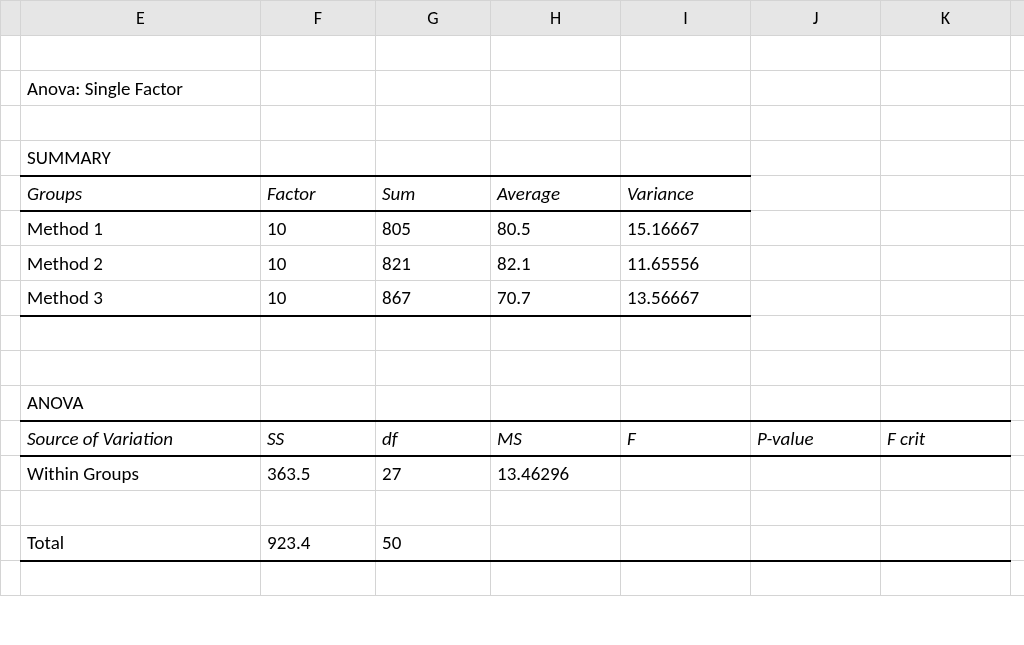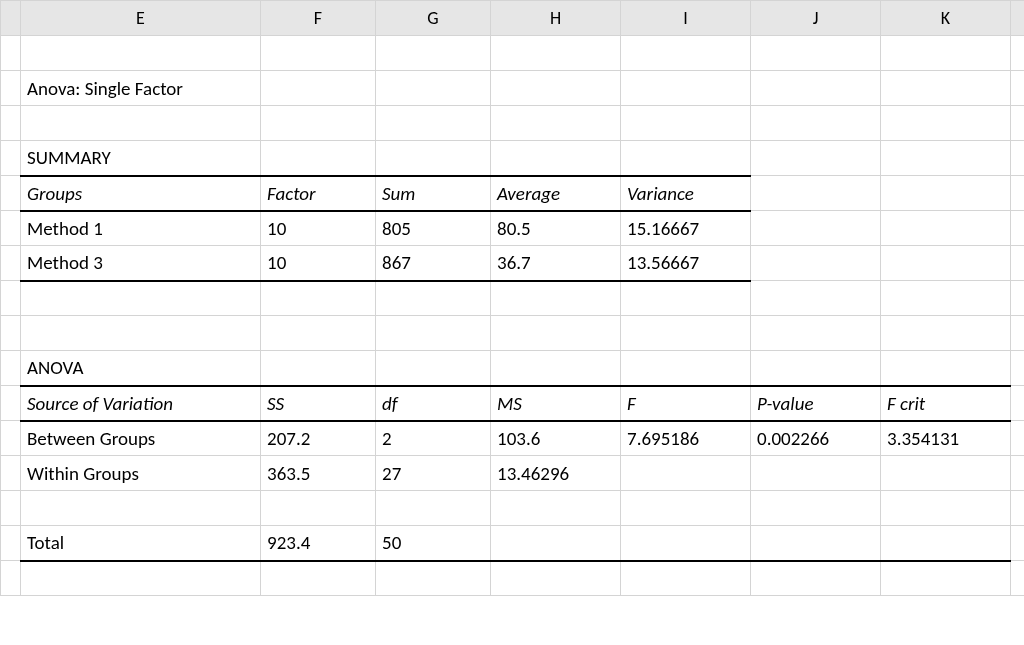--- a/index.html
+++ b/index.html
@@ -147,24 +147,35 @@
     <td class="num">10</td>
     <td class="num">805</td>
     <td class="num">80.5</td>
     <td class="num">15.16667</td>
     <td></td>
         <td></td>
         <td></td>
   </tr>
   <tr>
     <td></td>
+    <td>Method 2</td>
+    <td class="num">10</td>
+    <td class="num">821</td>
+    <td class="num">82.1</td>
+    <td class="num">11.65556</td>
+    <td></td>
+        <td></td>
+        <td></td>
+  </tr>
+  <tr>
+    <td></td>
     <td class="bb">Method 3</td>
     <td class="bb num">10</td>
     <td class="bb num">867</td>
-    <td class="bb num">36.7</td>
+    <td class="bb num">70.7</td>
     <td class="bb num">13.56667</td>
     <td></td>
         <td></td>
         <td></td>
   </tr>
 
   <tr>
         <td></td>
         <td></td>
         <td></td>
@@ -204,31 +215,20 @@
     <td class="italic bb">Source of Variation</td>
     <td class="center italic bb">SS</td>
     <td class="center italic bb">df</td>
     <td class="center italic bb">MS</td>
     <td class="center italic bb">F</td>
     <td class="center italic bb">P-value</td>
     <td class="center italic bb">F crit</td>
     <td></td>
   </tr>
 
-  <tr>
-    <td></td>
-    <td>Between Groups</td>
-    <td class="num">207.2</td>
-    <td class="num">2</td>
-    <td class="num">103.6</td>
-    <td class="num">7.695186</td>
-    <td class="num">0.002266</td>
-    <td class="num">3.354131</td>
-    <td></td>
-  </tr>
 
   <tr>
     <td></td>
     <td>Within Groups</td>
     <td class="num">363.5</td>
     <td class="num">27</td>
     <td class="num">13.46296</td>
     <td class="num"></td>
     <td class="num"></td>
     <td class="num"></td>

